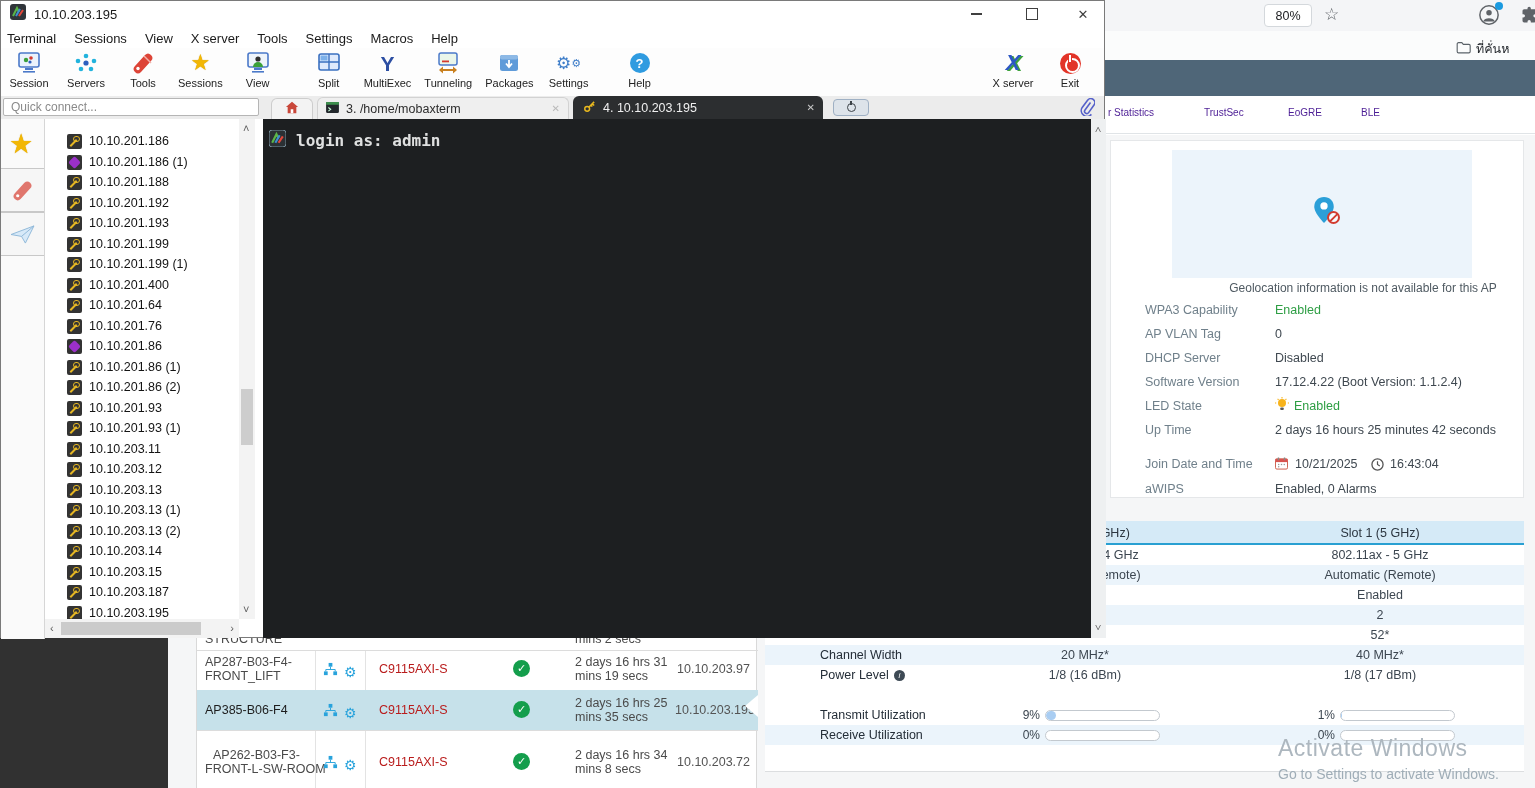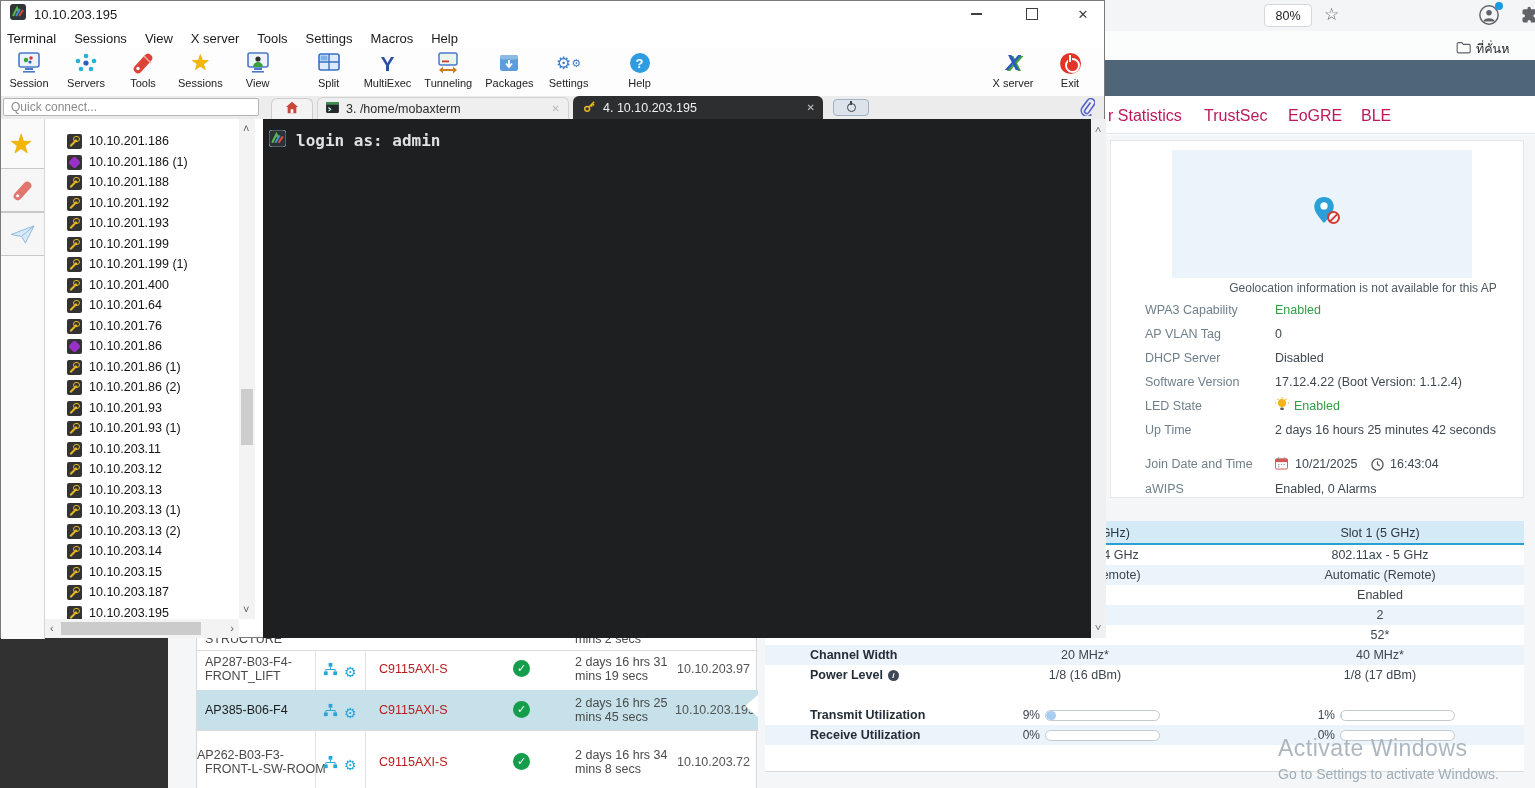--- a/index.html
+++ b/index.html
@@ -13,38 +13,38 @@
 .zoom-badge{position:absolute;left:1096px;top:4px;width:48px;height:23px;background:#fff;border:1px solid #d4d8dc;border-radius:4px;font-size:12.5px;color:#202124;display:flex;align-items:center;justify-content:center}
 .star-o{position:absolute;left:1156px;top:4px;font-size:17px;color:#5f6368}
 .profile{position:absolute;left:1310px;top:4px;width:22px;height:22px}
 .pdot{position:absolute;left:1327px;top:2px;width:8px;height:8px;border-radius:50%;background:#1a9ae0}
 .puzzle{position:absolute;left:1352px;top:5px}
 .bookmarks-bar{position:absolute;left:0;top:31px;width:100%;height:29px;background:#fbfcfc}
 .bm-folder{position:absolute;left:1288px;top:9px}
 .bm-label{position:absolute;left:1308px;top:8px;font-size:12.5px;color:#1f2328}
 .dark-bar{position:absolute;left:0;top:60px;width:100%;height:36px;background:#4f6678}
 .page-tabs{position:absolute;left:0;top:96px;width:100%;height:38px;background:#fff;border-bottom:1px solid #e0e4e7}
-.ptab{position:absolute;top:11px;font-size:16px;color:#be185d;cursor:default}
+.ptab{position:absolute;top:11px;font-size:10px;color:#4c1d95;cursor:default}
 .content{position:absolute;left:0;top:135px;width:100%;height:653px;background:#f5f6f7}
 
 
 .card{position:absolute;left:942px;top:5px;width:414px;height:358px;background:#fff;border:1px solid #e5e7e9}
 .map{position:absolute;left:1004px;top:15px;width:300px;height:128px;background:#ecf4fb}
 .nosign{position:absolute;left:1159px;top:76px;width:13px;height:13px;border:2.2px solid #d23b2f;border-radius:50%;background:rgba(255,255,255,.6)}
 .nosign::before{content:"";position:absolute;left:-1px;top:3.6px;width:11px;height:2.2px;background:#d23b2f;transform:rotate(-45deg)}
 .geo-msg{position:absolute;left:1030px;top:146px;width:330px;text-align:center;font-size:12px;color:#4f5a62}
 .f-label{position:absolute;left:977px;font-size:12.5px;color:#70808b}
 .f-value{position:absolute;left:1107px;font-size:12.5px;color:#3f4850}
 .green{color:#2e9e44}
 
 .slot-table{position:absolute;left:597px;top:386px;width:759px;height:251px;background:#fff;border-bottom:1px solid #dcdee0}
 .shead{position:absolute;left:0;top:0;width:759px;height:24px;background:#d5eaf7;border-bottom:2px solid #29a0d2;font-size:12.5px;color:#2c3640}
 .srow{position:absolute;left:0;width:759px;height:20px;font-size:12.5px;color:#3c4650}
 .srow.alt{background:#ebf4fb}
-.sl{position:absolute;left:45px;top:3px;font-weight:bold;color:#242e38;display:inline-flex;align-items:center}
+.sl{position:absolute;left:55px;top:3px;font-weight:normal;color:#242e38;display:inline-flex;align-items:center}
 .s0,.s1{position:absolute;top:3px;width:190px;text-align:center}
 .s0{left:225px}.s1{left:520px}
 .shead .s0,.shead .s1{top:5px}
 .util{position:absolute;top:0;width:190px;height:20px;display:flex;align-items:center;justify-content:center;gap:5px}
 .util.u0{left:225px}.util.u1{left:520px}
 .pct{width:30px;text-align:right;font-size:12px;color:#3c4650}
 .track{width:115px;height:11px;border:1px solid #c3c9cf;border-radius:6px;background:#fff;overflow:hidden;display:block}
 .fill{display:block;height:100%;background:#a9cdf2;border-radius:6px}
 .inf{display:inline-flex;width:11px;height:11px;border-radius:50%;background:#3e4a55;color:#fff;font-size:8px;align-items:center;justify-content:center;margin-left:5px;font-style:italic}
 
@@ -323,27 +323,27 @@
               <rect x="6" y="1" width="4" height="4" fill="#28a3dc"></rect>
               <rect x="1" y="10" width="4" height="4" fill="#28a3dc"></rect>
               <rect x="11" y="10" width="4" height="4" fill="#28a3dc"></rect>
               <path d="M8 5v3M3 10V8h10v2" stroke="#28a3dc" fill="none"></path>
             </svg></span>
         <span class="gearg">⚙</span>
       </span>
       <span class="ap-model" style="left:182px;top:105px">C9115AXI-S</span>
       <span class="chk" style="left:316px;top:103px">✓</span>
       <span class="ap-up" style="left:378px;top:98px">2 days 16 hrs 25</span>
-      <span class="ap-up" style="left:378px;top:112px">mins 45 secs</span>
+      <span class="ap-up" style="left:378px;top:112px">mins 35 secs</span>
       <span class="ap-ip" style="left:478px;top:105px">10.10.203.195</span>
       <span class="notch"></span>
       <div class="divider" style="top:132px"></div>
 
       <div>
-        <span class="ap-name" style="left:0;top:150px">AP262-B03-F3-</span>
+        <span class="ap-name" style="left:16px;top:150px">AP262-B03-F3-</span>
         <span class="ap-name" style="left:8px;top:164px">FRONT-L-SW-ROOM</span>
         <span class="cfg" style="left:126px;top:157px">
           <span><svg width="15" height="15" viewBox="0 0 16 16">
                 <rect x="6" y="1" width="4" height="4" fill="#28a3dc"></rect>
                 <rect x="1" y="10" width="4" height="4" fill="#28a3dc"></rect>
                 <rect x="11" y="10" width="4" height="4" fill="#28a3dc"></rect>
                 <path d="M8 5v3M3 10V8h10v2" stroke="#28a3dc" fill="none"></path>
               </svg></span>
           <span class="gearg">⚙</span>
         </span>

